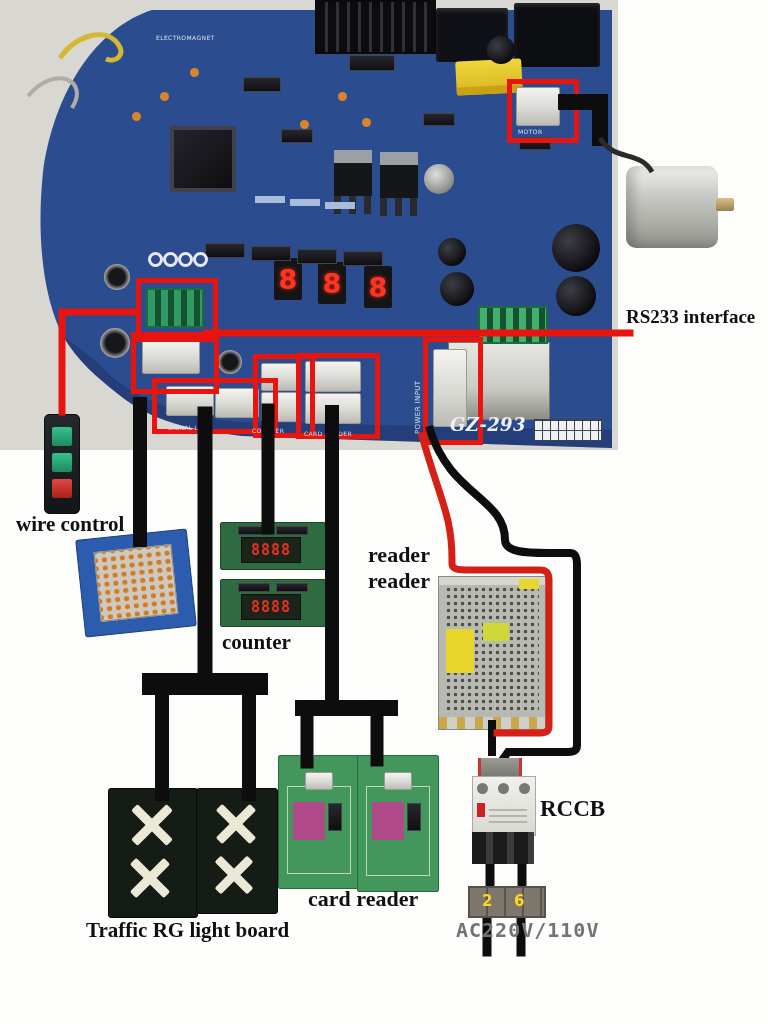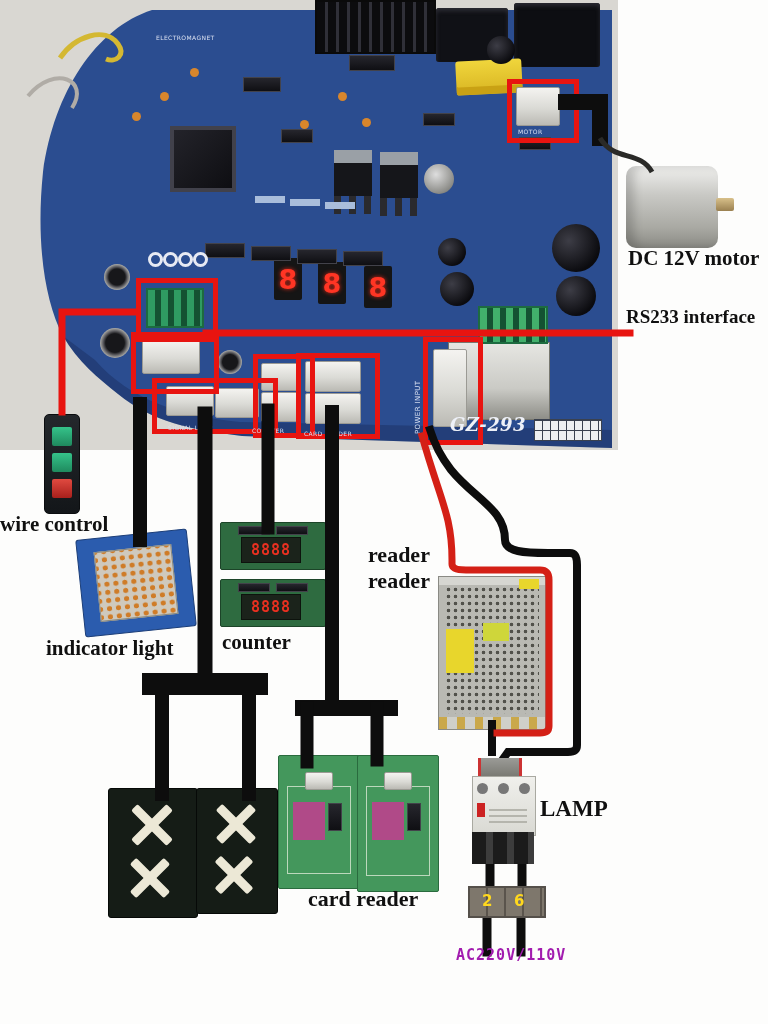--- a/index.html
+++ b/index.html
@@ -261,24 +261,23 @@
 
     <path d="M490,856 L490,890" stroke="#0d0d0d" stroke-width="9" fill="none" stroke-linecap="square"></path>
     <path d="M522,856 L522,890" stroke="#0d0d0d" stroke-width="9" fill="none" stroke-linecap="square"></path>
     <path d="M487,912 L487,952" stroke="#0d0d0d" stroke-width="9" fill="none" stroke-linecap="square"></path>
     <path d="M521,912 L521,952" stroke="#0d0d0d" stroke-width="9" fill="none" stroke-linecap="square"></path>
 
     <path d="M206,333 L630,333" stroke="#e81410" stroke-width="7" fill="none" stroke-linecap="square"></path>
     <path d="M62,412 L62,312 L137,312" stroke="#e81410" stroke-width="7" fill="none" stroke-linecap="square"></path>
   </svg>
 
-  <div class="lbl" style="left:628px;top:246px;font-size:21px;">DC 12V motor</div>
   <div class="lbl" style="left:626px;top:306px;font-size:19px;">RS233 interface</div>
-  <div class="lbl" style="left:0px;top:512px;font-size:21px;">wire control</div>
-  <div class="lbl" style="left:46px;top:636px;font-size:21px;">indicator light</div>
+  <div class="lbl" style="left:16px;top:512px;font-size:21px;">wire control</div>
   <div class="lbl" style="left:222px;top:630px;font-size:21px;">counter</div>
   <div class="lbl" style="left:368px;top:542px;font-size:22px;">reader</div>
   <div class="lbl" style="left:368px;top:568px;font-size:22px;">reader</div>
+  <div class="lbl" style="left:86px;top:918px;font-size:21px;">Traffic RG light board</div>
   <div class="lbl" style="left:308px;top:886px;font-size:22px;">card reader</div>
-  <div class="lbl" style="left:540px;top:796px;font-size:23px;">LAMP</div>
-  <div class="lbl" style="left:456px;top:946px;font-size:15px;color:#a21caf;font-family:'DejaVu Sans Mono',monospace;font-weight:bold;letter-spacing:1px;">AC220V/110V</div>
+  <div class="lbl" style="left:540px;top:796px;font-size:23px;">RCCB</div>
+  <div class="lbl" style="left:456px;top:918px;font-size:20px;color:#737373;font-family:'DejaVu Sans Mono',monospace;font-weight:bold;letter-spacing:1px;">AC220V/110V</div>
 
 </div>
 
 </body></html>

